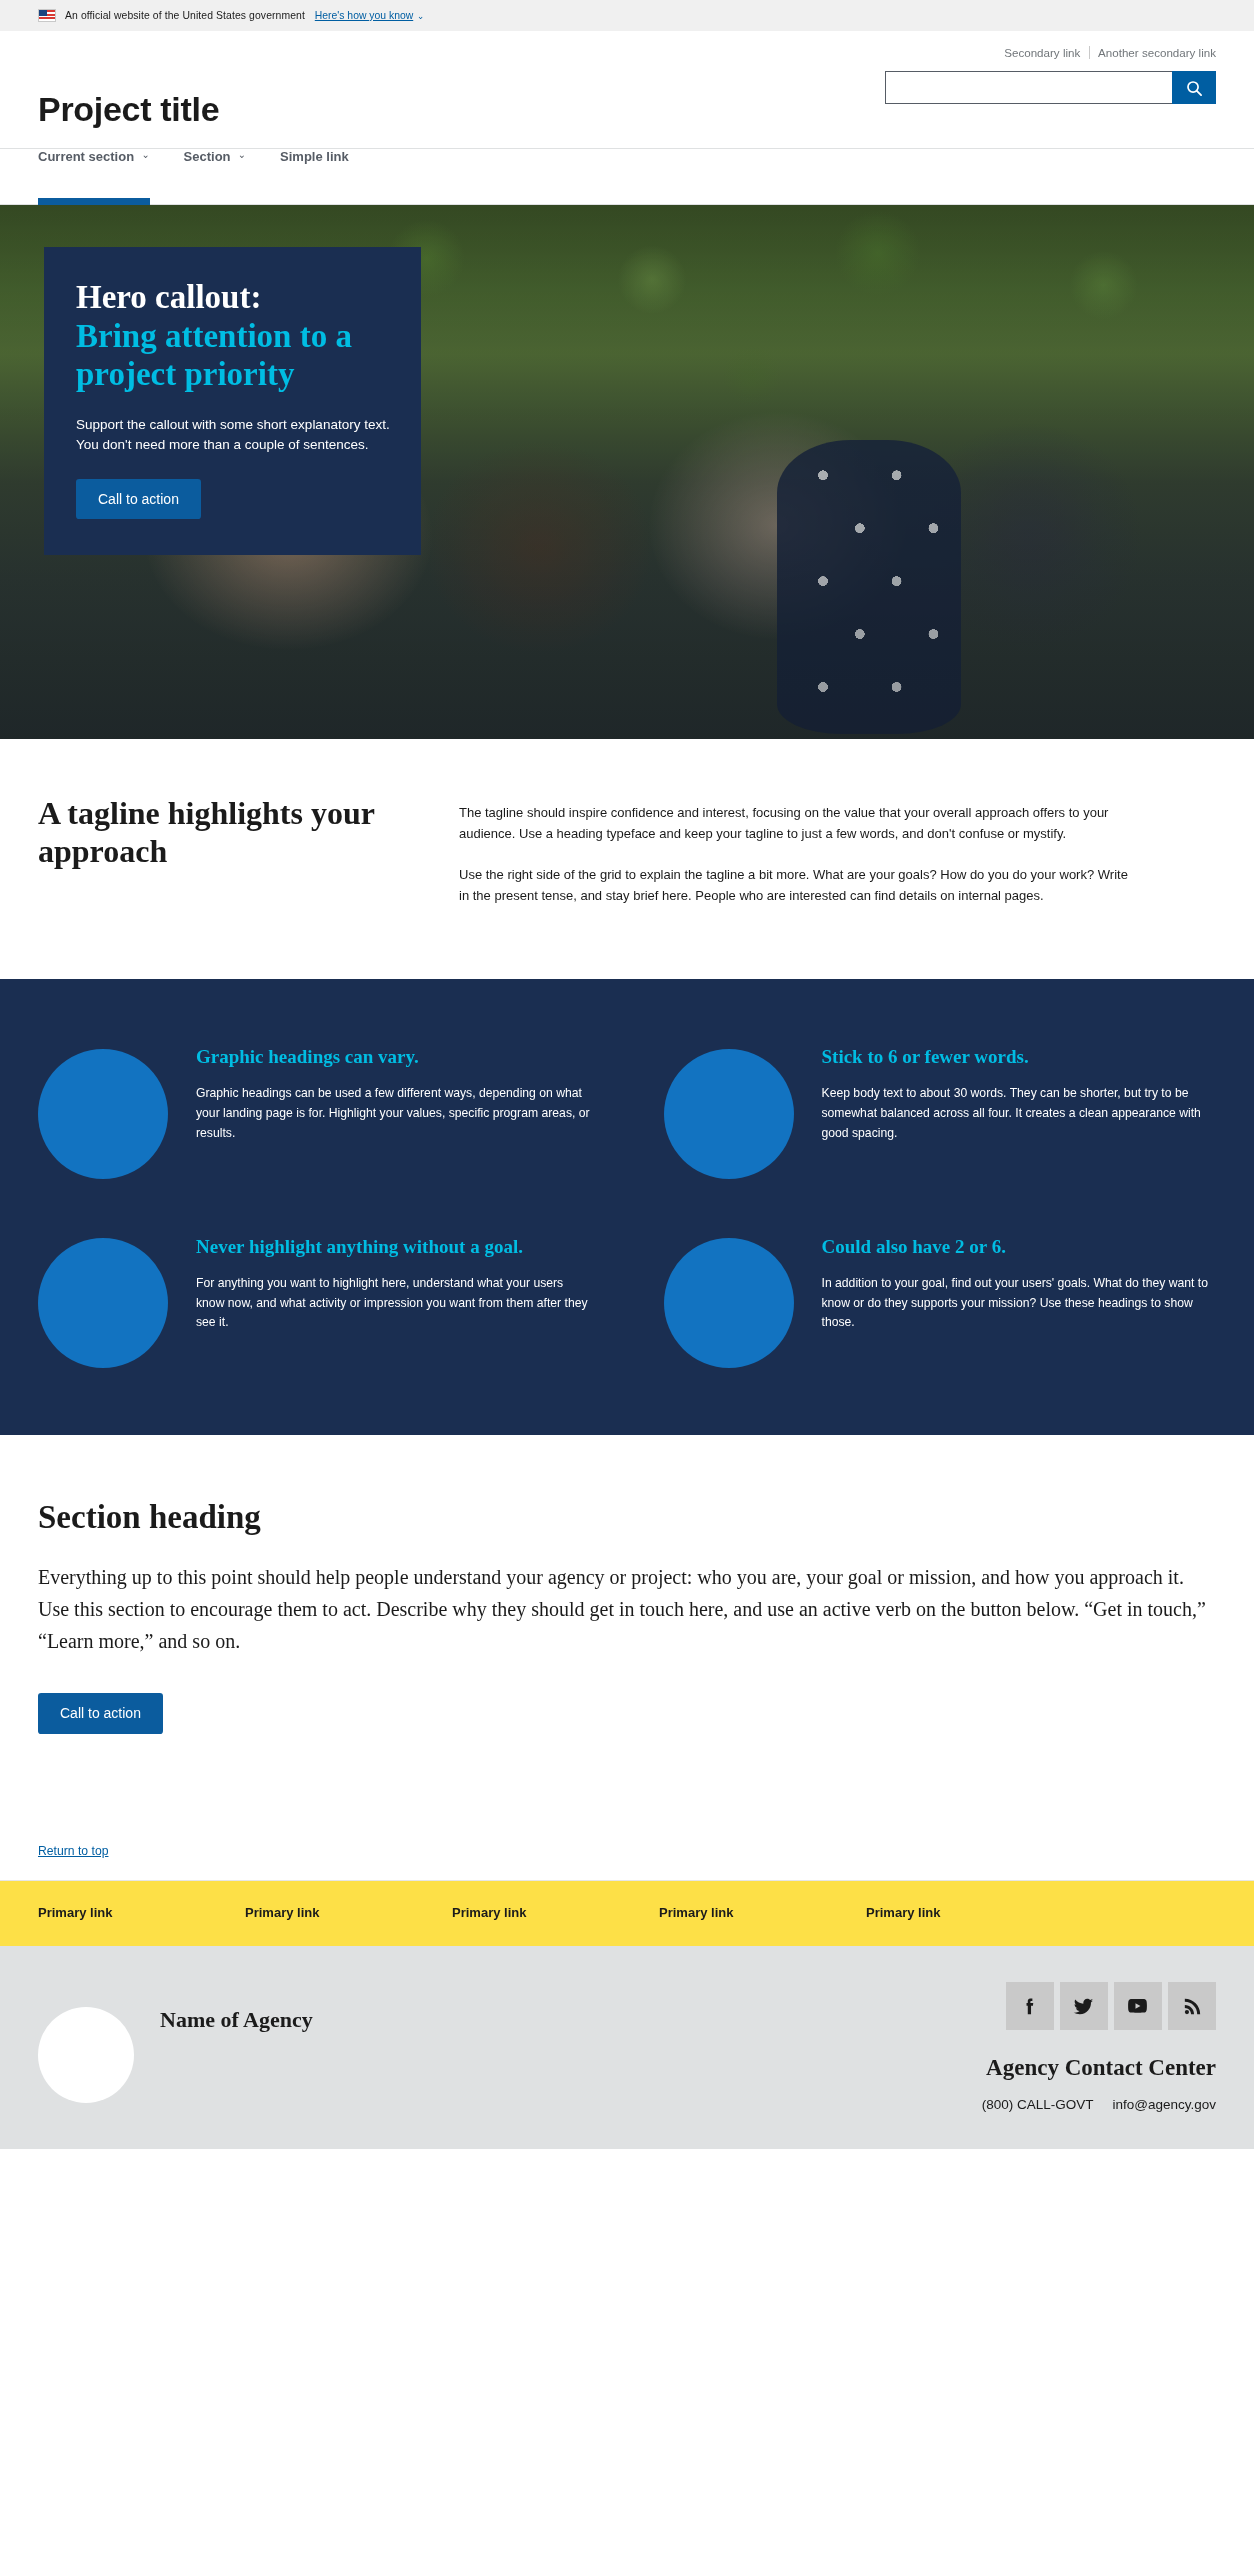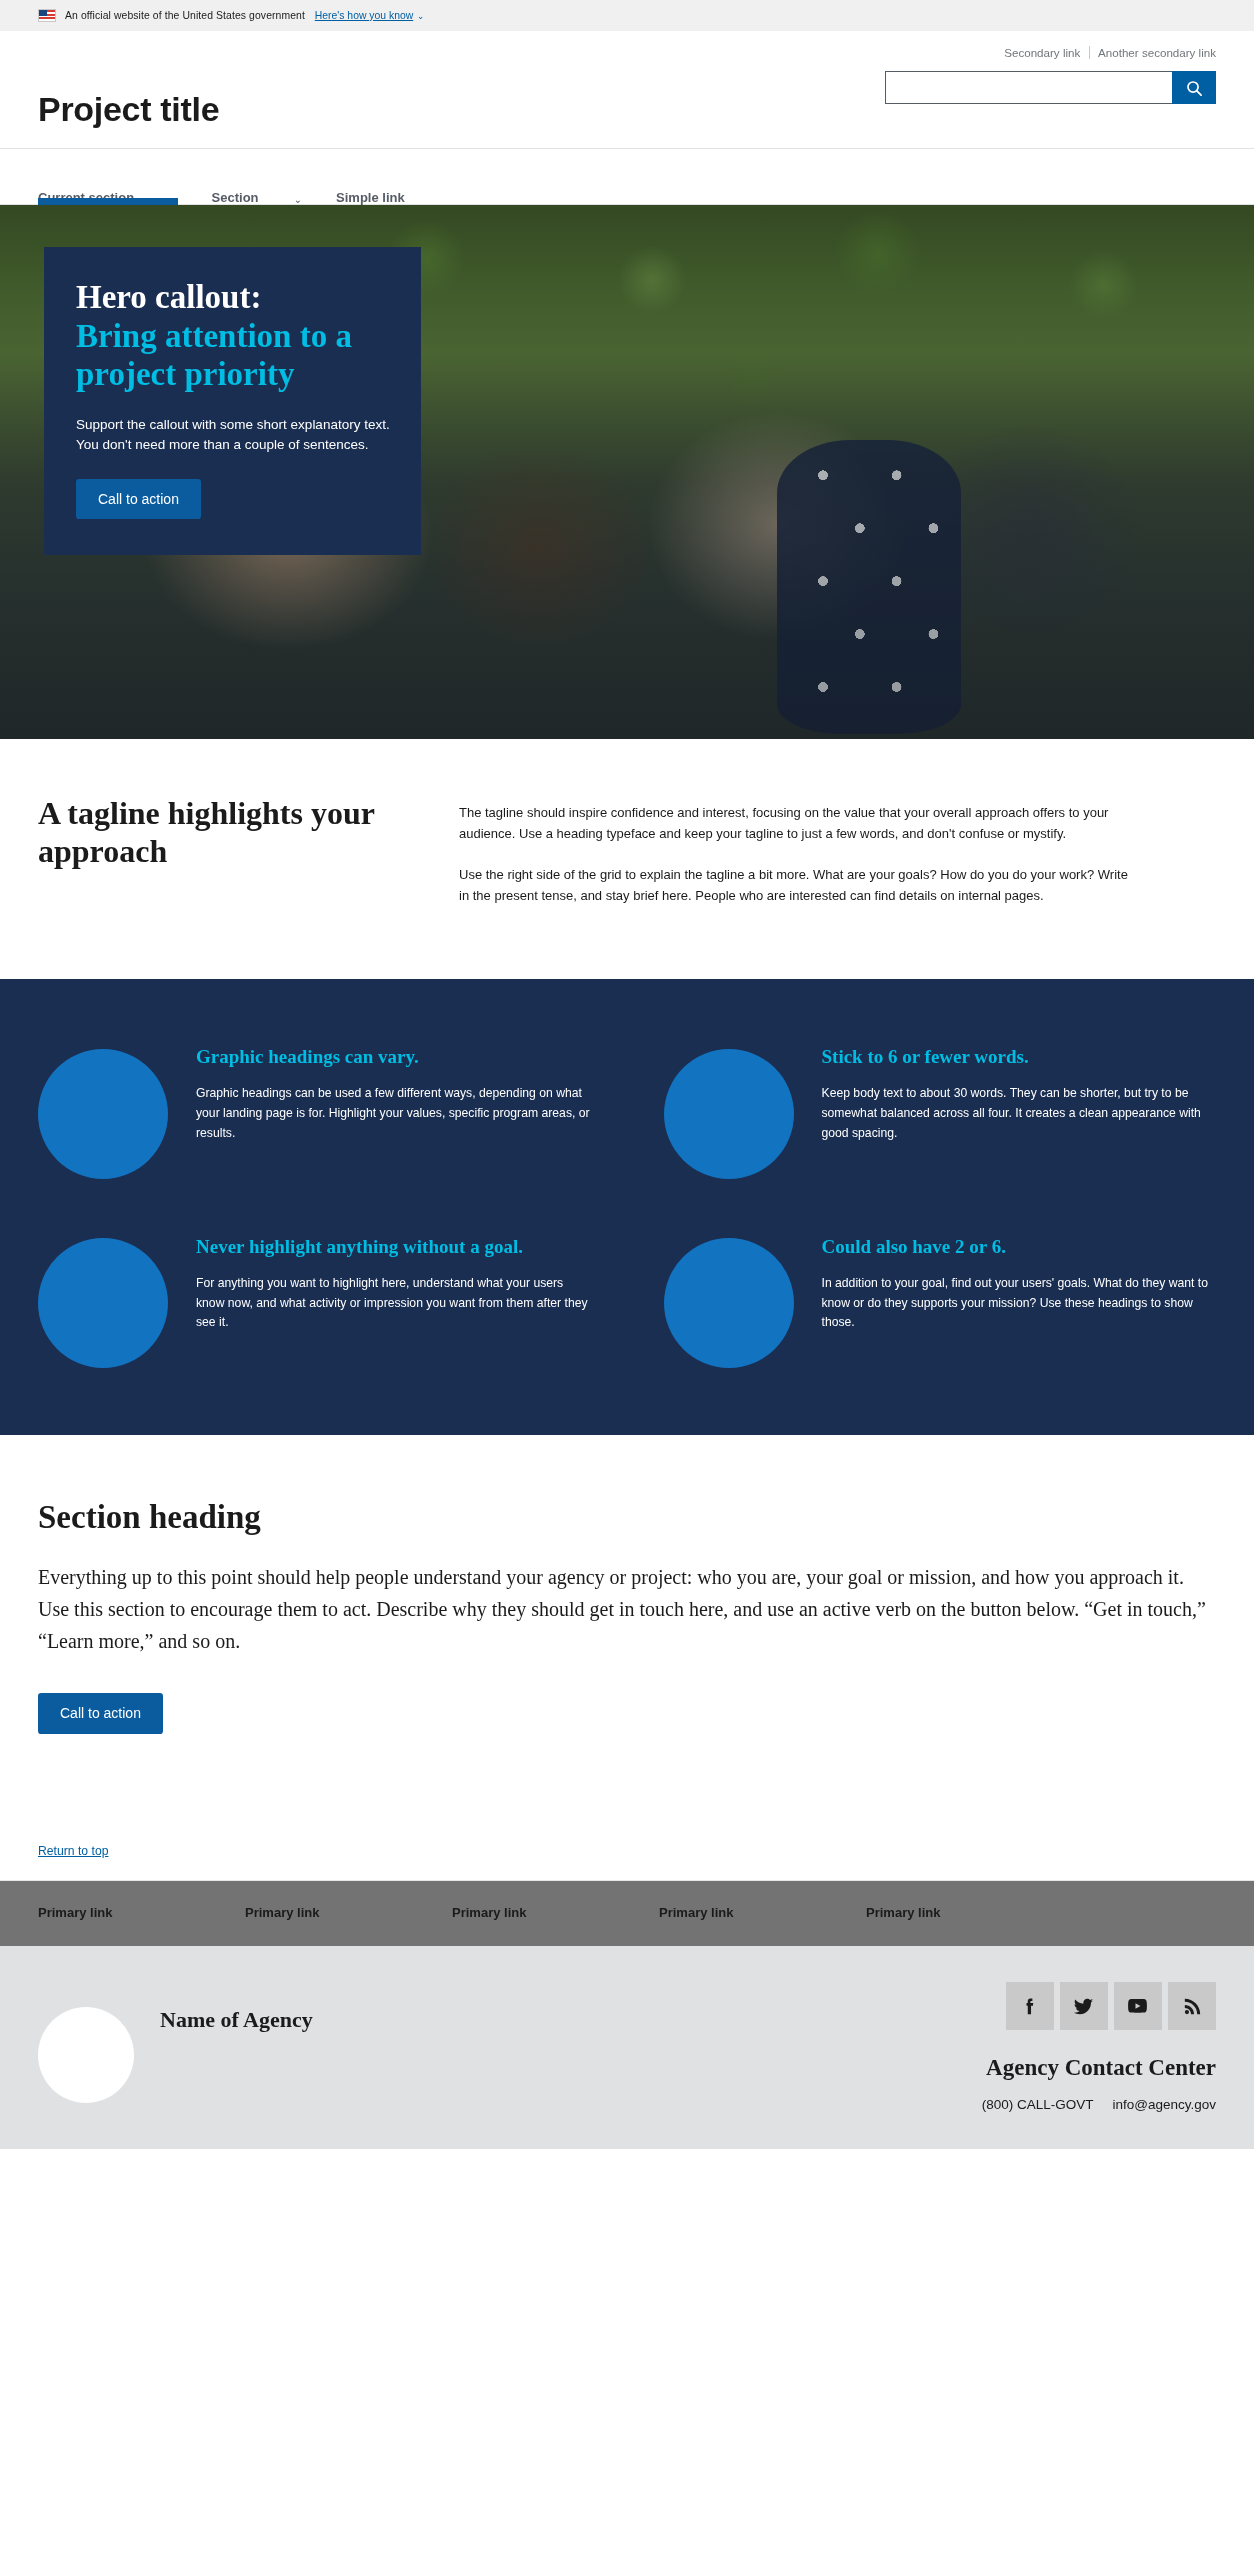--- a/index.html
+++ b/index.html
@@ -140,24 +140,23 @@
     border-bottom: 0.6px solid #dfe1e2;
   }
   .nav-item {
     position: relative;
     font-size: 13px;
     font-weight: bold;
     color: #565c65;
     margin-right: 34px;
     height: 56px;
     display: flex;
-    align-items: flex-end;
+    align-items: flex-start;
     cursor: pointer;
     white-space: nowrap;
-    gap: 28px;
   }
   .nav-item .chev {
     display: inline-block;
     margin-left: 7.3px;
     font-weight: normal;
     font-size: 9.8px;
     color: #565c65;
   }
   .nav-item.current::after {
     content: "";
@@ -360,21 +359,21 @@
   }
   .return-top {
     color: #005ea2;
     font-size: 12.2px;
     text-decoration: underline;
     cursor: pointer;
   }
 
   
   .footer-primary {
-    background: #737373;
+    background: #fde047;
     padding: 24.5px 38px 26px 38px;
     display: flex;
     gap: 0;
     border-top: 0.6px solid #e6e6e6;
   }
   .footer-primary-link {
     font-size: 13px;
     font-weight: bold;
     color: #1b1b1b;
     width: 207px;

